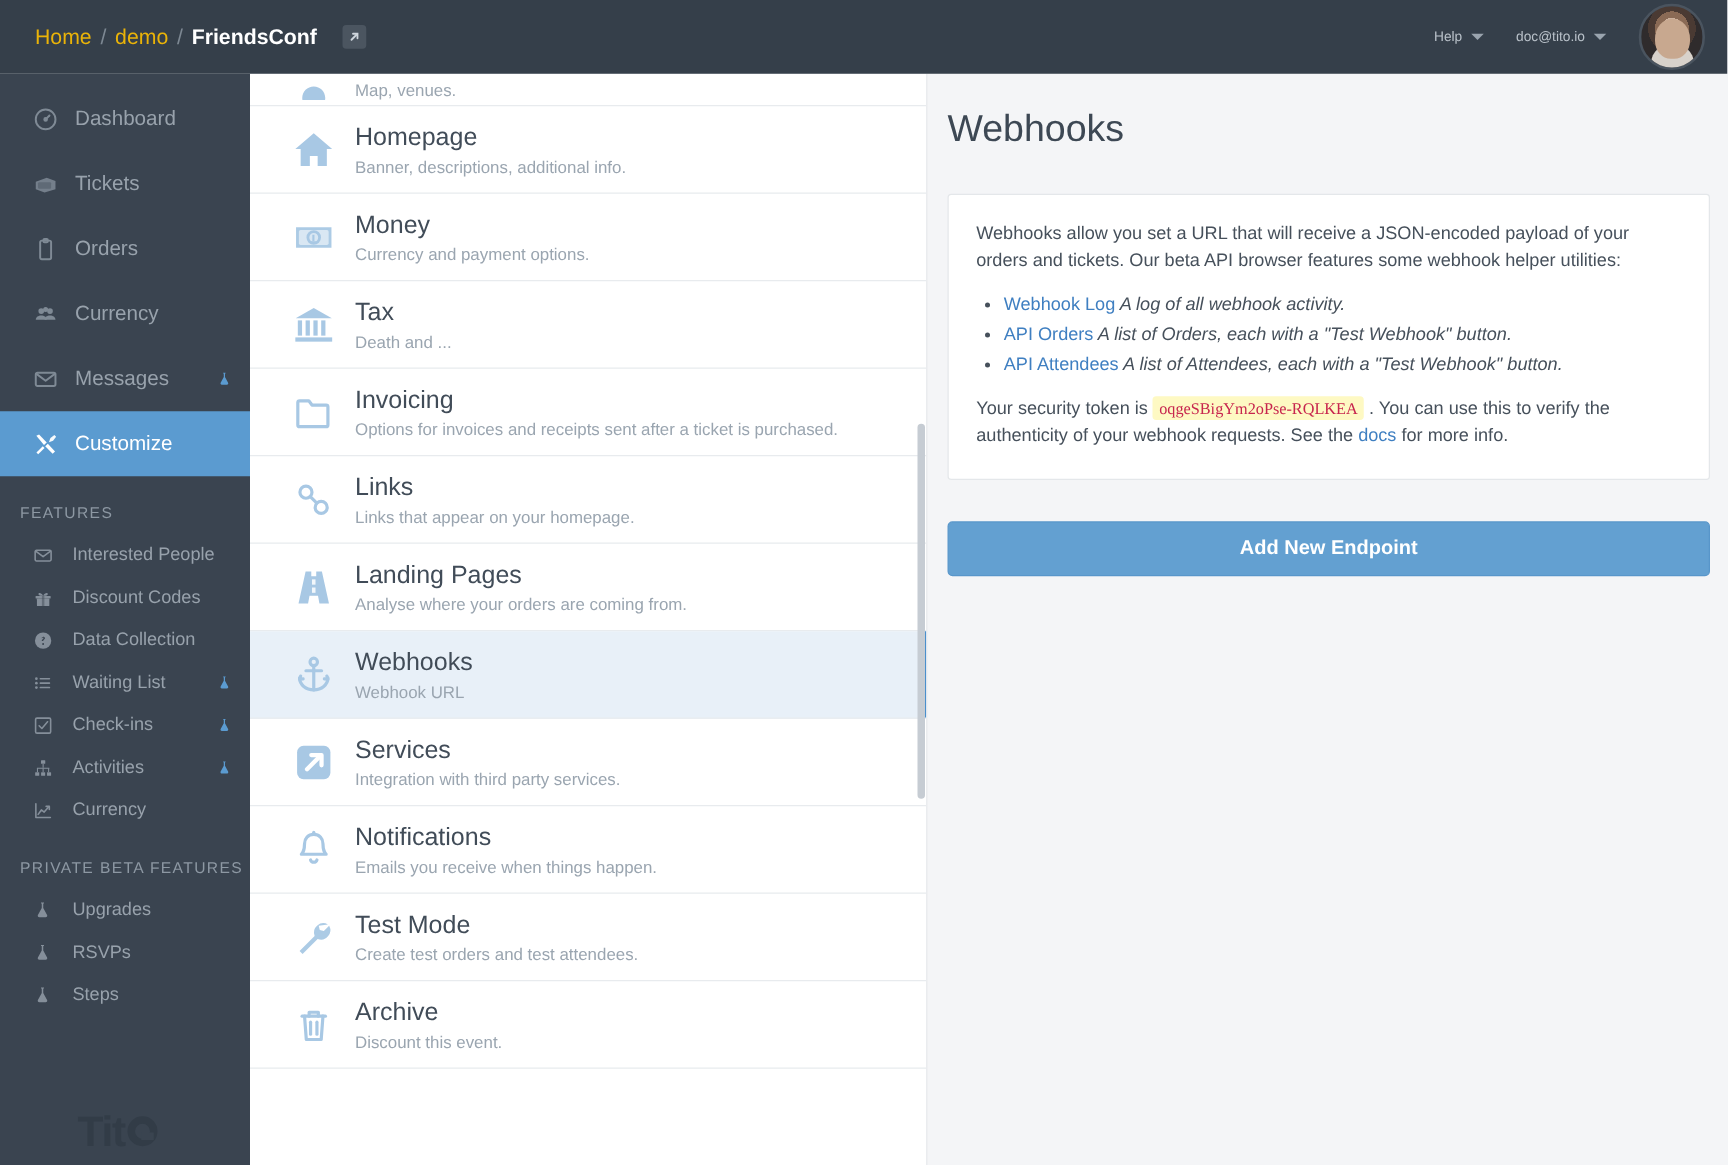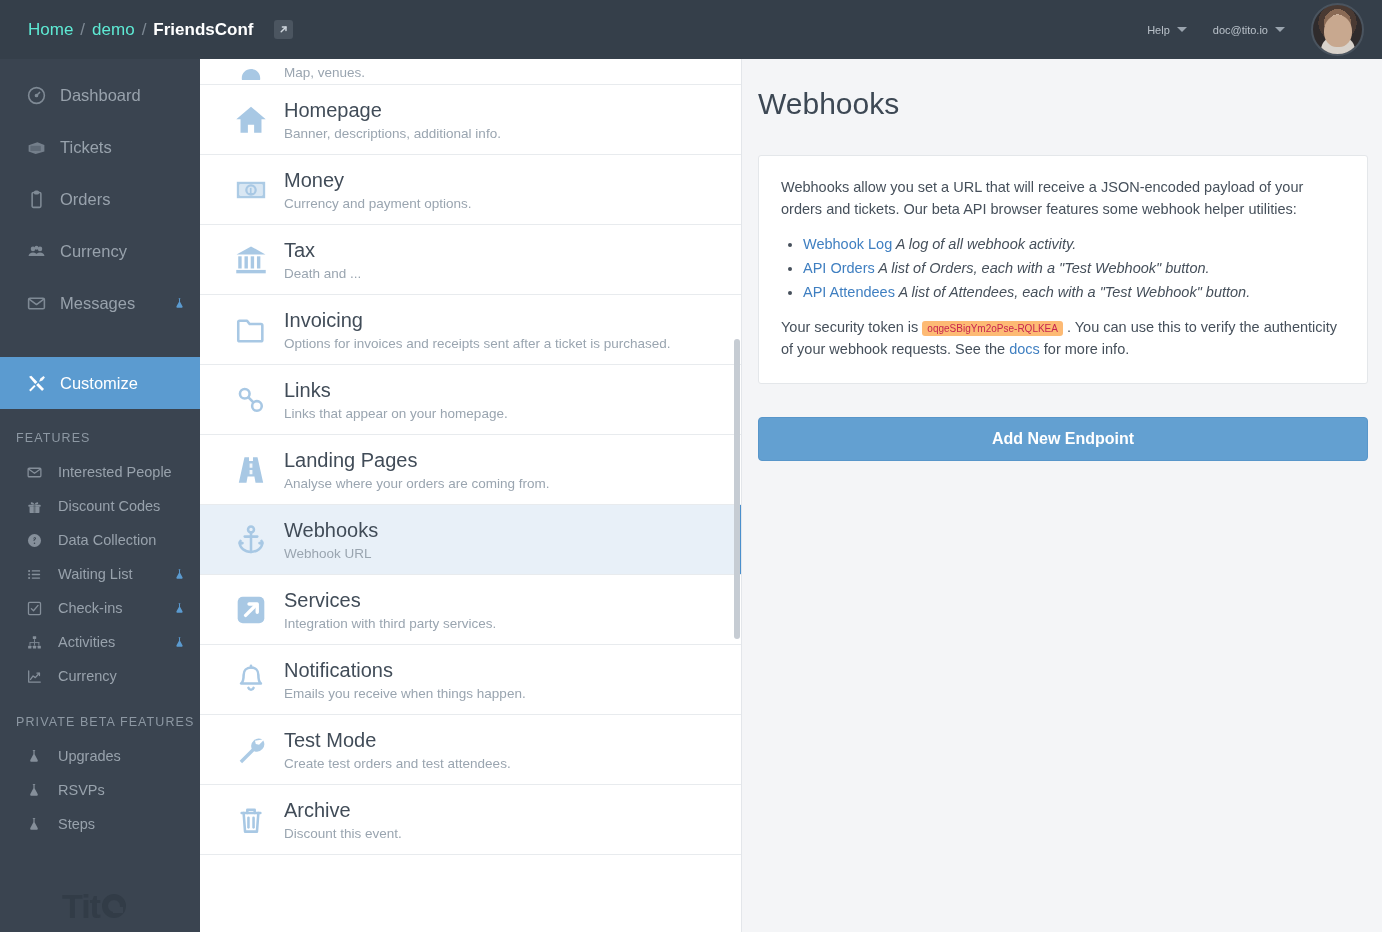--- a/index.html
+++ b/index.html
@@ -13,21 +13,21 @@
 
   
   .topbar {
     height: 59px; min-height: 59px;
     background: #353f4a;
     display: flex; align-items: center;
     padding: 0 18px 0 28px;
     position: relative; z-index: 20;
   }
   .crumbs { display: flex; align-items: center; gap: 7px; font-size: 17px; }
-  .crumb-link { color: #5eead4; text-decoration: none; }
+  .crumb-link { color: #eab308; text-decoration: none; }
   .crumb-sep { color: #7d8893; }
   .crumb-current { color: #ffffff; font-weight: 600; }
   .ext-icon {
     width: 19px; height: 19px; border-radius: 3px;
     background: #4b5560; margin-left: 14px;
     display: inline-flex; align-items: center; justify-content: center;
     color: #cfd6dd; font-size: 11px; line-height: 1;
   }
   .topbar-right { margin-left: auto; display: flex; align-items: center; gap: 26px; }
   .top-menu { color: #b9c1c9; font-size: 11px; display: flex; align-items: center; gap: 7px; cursor: pointer; }
@@ -53,21 +53,21 @@
   .leftnav {
     width: 200px; min-width: 200px; background: #3a4450;
     position: relative; padding-top: 10px; overflow: hidden;
   }
   .nav-item {
     display: flex; align-items: center; height: 52px;
     padding-left: 26px; color: #98a2ac; font-size: 16.5px;
     cursor: pointer; position: relative;
   }
   .nav-item .ico { width: 30px; display: flex; align-items: center; color: #7f8a95; }
-  .nav-item.active { background: #5b9bd0; color: #fff; margin-top: 28px; }
+  .nav-item.active { background: #5b9bd0; color: #fff; }
   .nav-item.active .ico { color: #fff; }
   .nav-label { margin-left: 4px; }
   .flask { position: absolute; right: 14px; top: 50%; transform: translateY(-50%); display: flex; }
   .sec-title {
     color: #8d98a3; font-size: 12.5px; letter-spacing: 1.1px;
     padding: 22px 0 10px 16px; font-weight: 400;
   }
   .subnav-item {
     display: flex; align-items: center; height: 34px;
     padding-left: 26px; color: #98a2ac; font-size: 14.5px; cursor: pointer; position: relative;
@@ -123,22 +123,22 @@
     background: #fff; border: 1px solid #e4e7ea; border-radius: 3px;
     padding: 20px 22px 22px 22px;
   }
   .card p { font-size: 14.5px; color: #46505b; line-height: 1.55; }
   .card ul { margin: 13px 0 13px 22px; }
   .card li { font-size: 14.5px; color: #46505b; line-height: 1.45; margin-bottom: 3px; }
   .card li::marker { color: #46505b; }
   .lnk { color: #3f7fc1; text-decoration: none; }
   .ital { font-style: italic; }
   .token {
-    font-family: Liberation Sans, sans-serif;
-    background: #fdba74; color: #c7254e; font-size: 10px;
+    font-family: Liberation Serif, serif;
+    background: #fef9c3; color: #c7254e; font-size: 13px;
     padding: 2px 5px; border-radius: 3px;
   }
   .btn-primary {
     display: flex; align-items: center; justify-content: center;
     margin-top: 33px; height: 44px; width: 100%;
     background: #63a0d1; border: 1px solid #5896ca; border-radius: 4px;
     color: #fff; font-size: 16px; font-weight: 600; cursor: pointer;
   }
 </style>
 </head>

